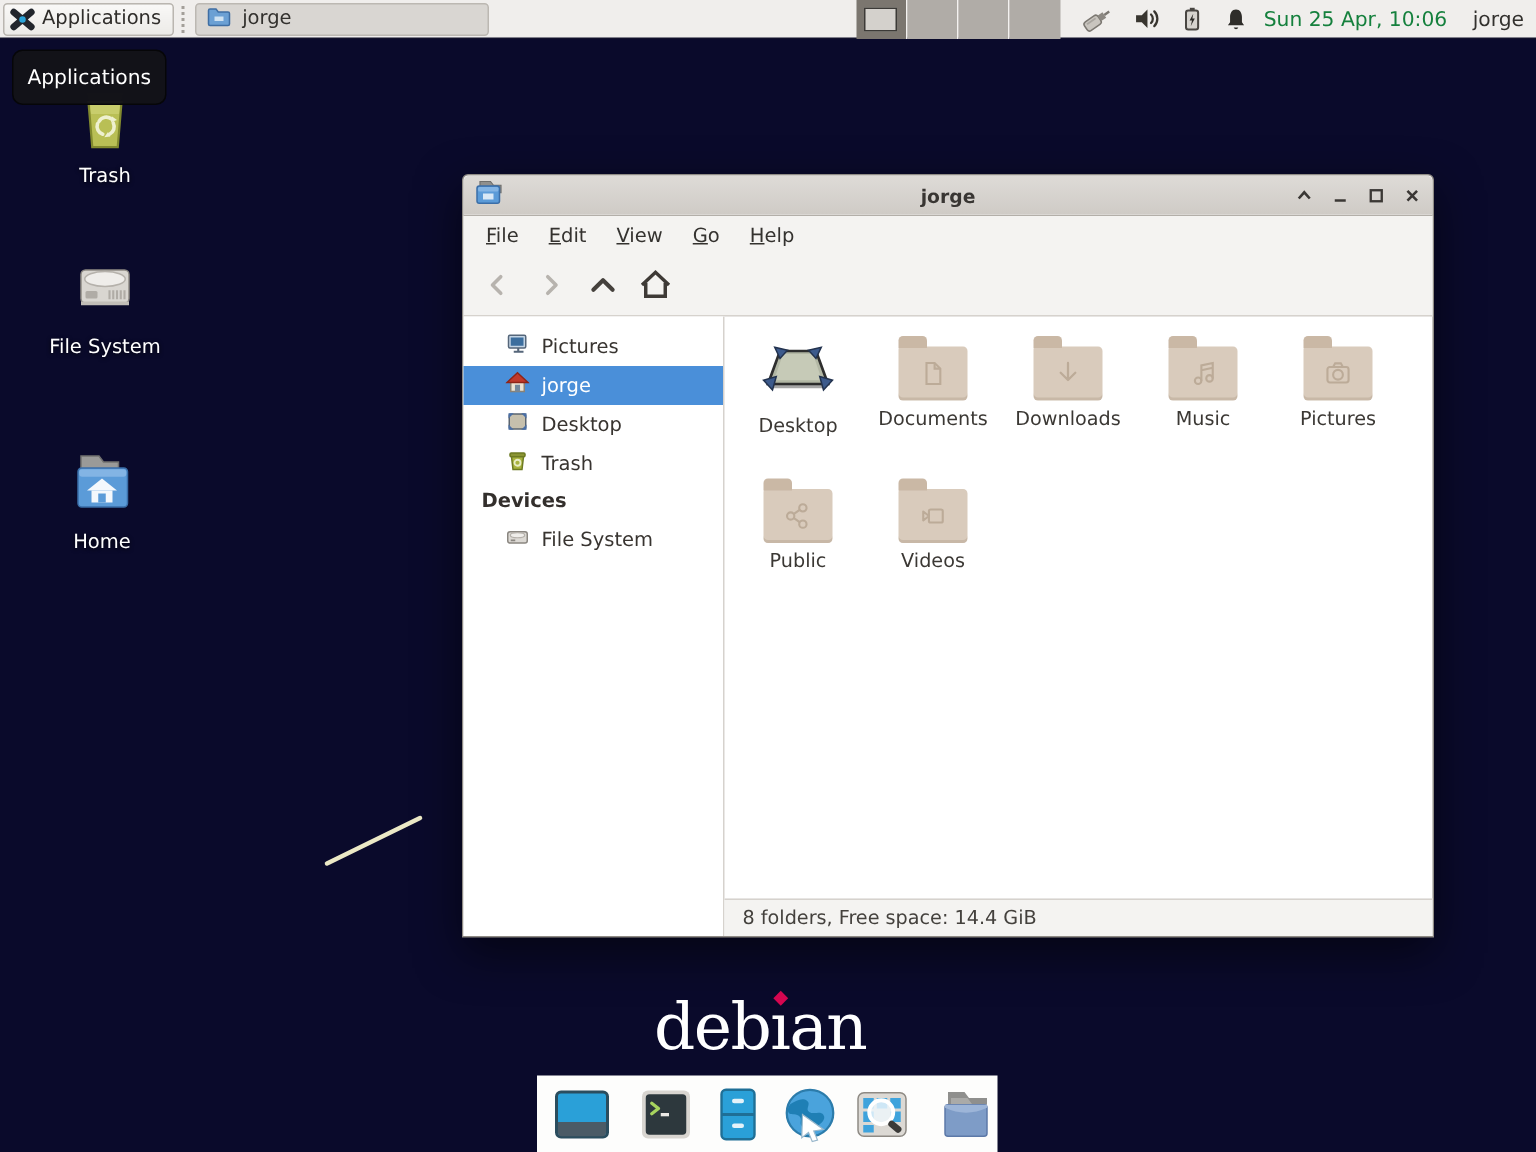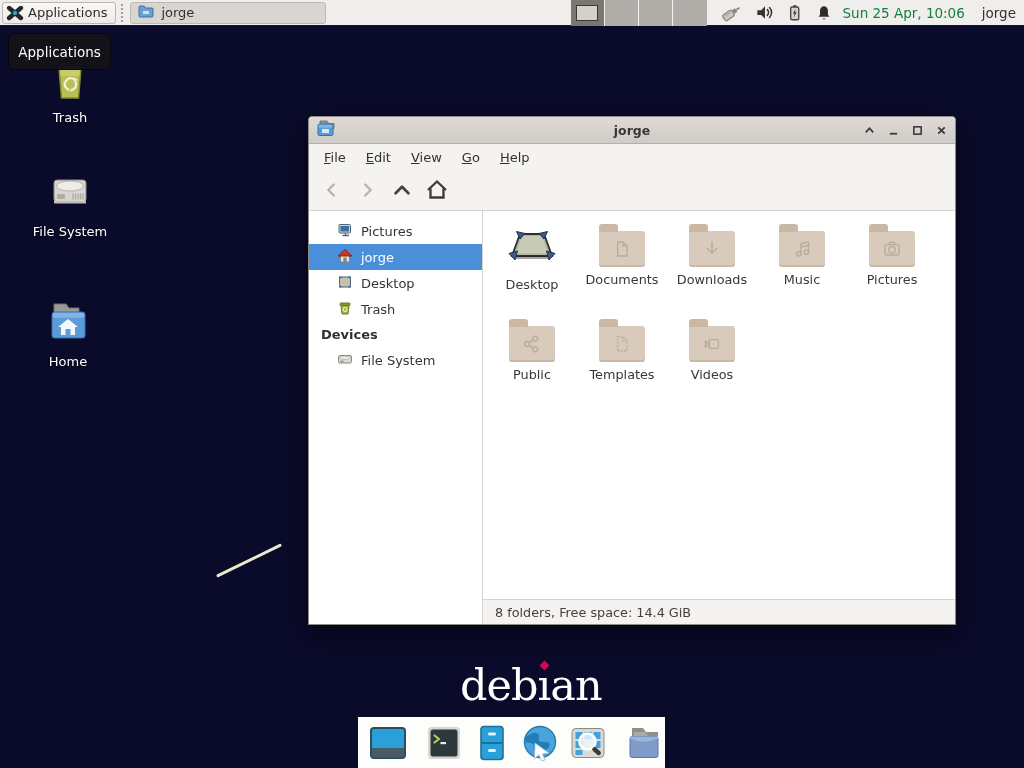--- a/index.html
+++ b/index.html
@@ -35,21 +35,21 @@
   
   .dicon { position:absolute; width:96px; text-align:center; color:#fff; font-size:13px;
     text-shadow:0 1px 3px rgba(0,0,0,.85); z-index:10; }
   .dicon .ic { display:flex; justify-content:center; }
   .dicon .lbl { margin-top:6px; }
 
   .dline { position:absolute; left:213px; top:559px; width:72px; height:3px; background:#ece9c6;
     border-radius:2px; transform:rotate(-26deg); z-index:5; }
 
   
-  .debian { position:absolute; left:460px; top:660px; color:#fff; font-family:"DejaVu Serif","Liberation Serif",serif;
+  .debian { position:absolute; left:436px; top:660px; color:#fff; font-family:"DejaVu Serif","Liberation Serif",serif;
     font-size:43px; letter-spacing:-1px; z-index:5; }
   .debian .iwrap { position:relative; }
   .debian .idot { position:absolute; left:3px; top:2px; width:7px; height:7px; background:#d70751;
     transform:rotate(45deg); }
 
   
   .dock { position:absolute; left:358px; top:717px; width:307px; height:51px; background:#fdfdfc;
     display:flex; align-items:center; gap:8px; padding:0 10px; z-index:20; }
   .dock .dk { display:flex; }
   .dock .dsep { width:1px; height:38px; background:#b3b0ab; }
@@ -390,29 +390,20 @@
             <svg width="26" height="26" viewBox="0 0 48 48" fill="none" stroke="#bcab98" stroke-width="2.6">
                 <circle cx="30" cy="14" r="4.5"></circle>
                 <circle cx="15" cy="24" r="4.5"></circle>
                 <circle cx="30" cy="34" r="4.5"></circle>
                 <path d="M19 21.5 L26 16.5 M19 26.5 L26 31.5"></path>
               </svg>
           </span>
           <span class="flbl">Public</span>
         </div>
 
-        <div class="fitem">
-          <span class="folder48">
-            <svg width="26" height="26" viewBox="0 0 48 48" fill="none" stroke="#bcab98" stroke-width="2.6" stroke-dasharray="3.2 2.6">
-                <path d="M16 11 h10 l7 7 v19 H16 z"></path>
-                <path d="M26 11 v7 h7"></path>
-              </svg>
-          </span>
-          <span class="flbl">Templates</span>
-        </div>
 
         <div class="fitem">
           <span class="folder48">
             <svg width="26" height="26" viewBox="0 0 48 48" fill="none" stroke="#bcab98" stroke-width="2.6" stroke-linejoin="round">
                 <rect x="19" y="16" width="17" height="16" rx="2"></rect>
                 <path d="M12 18.5 L19 24 L12 29.5 Z"></path>
               </svg>
           </span>
           <span class="flbl">Videos</span>
         </div>

